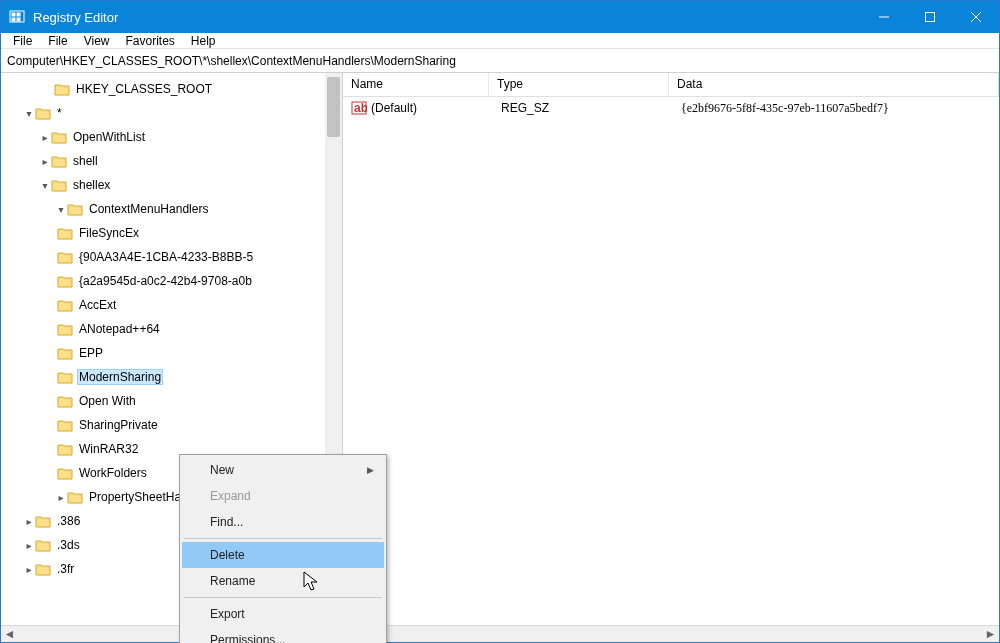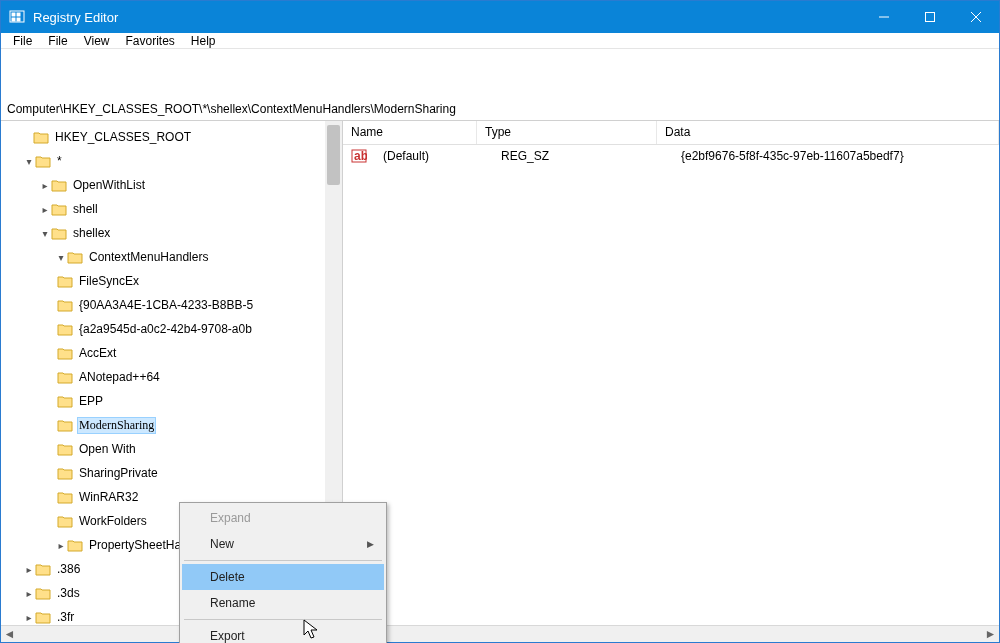--- a/index.html
+++ b/index.html
@@ -13,59 +13,59 @@
 .titlebar .title { flex: 0 0 auto; font-size: 13px; }
 .titlebar .spacer { flex: 1; }
 .titlebar .winbtn { width: 46px; height: 32px; display: flex; align-items: center; justify-content: center; }
 .titlebar svg { stroke: #fff; fill: none; }
 
 
 .menubar { height: 16px; display: flex; align-items: center; padding: 0 4px; border-bottom: 1px solid #e5e5e5; background: #fff; }
 .menubar .item { padding: 2px 8px; }
 
 
-.addressbar { height: 24px; border-bottom: 1px solid #d0d0d0; display: flex; align-items: center; padding: 0 6px; background: #fff; margin-top: 48px; }
+.addressbar { height: 24px; border-bottom: 1px solid #d0d0d0; display: flex; align-items: center; padding: 0 6px; background: #fff; }
 
 
 .body { flex: 1; display: flex; position: relative; min-height: 0; }
 .tree-pane { width: 342px; border-right: 1px solid #d0d0d0; overflow: hidden; position: relative; }
 .list-pane { flex: 1; overflow: hidden; }
 
 
 .tree { padding: 4px 0 0 0; white-space: nowrap; }
 .tree .row { display: flex; align-items: center; height: 24px; padding-right: 4px; }
 .tree .row .arrow { width: 12px; text-align: center; color: #555; font-size: 10px; display: inline-block; }
 .tree .row .folder { width: 16px; height: 14px; display: inline-block; margin-right: 4px; }
 .tree .row .lbl { padding: 1px 2px; }
-.tree .row.selected .lbl { background: #cce8ff; border: 1px solid #99d1ff; padding: 0 1px; font-family: Liberation Serif, serif; }
+.tree .row.selected .lbl { background: #cce8ff; border: 1px solid #99d1ff; padding: 0 1px; }
 .folder svg { display: block; }
 
 
-.d0 { padding-left: 20px; }
+.d0 { padding-left: 6px; margin-left: 35px; }
 .d1 { padding-left: 22px; }
 .d2 { padding-left: 38px; }
 .d3 { padding-left: 54px; }
 .d4 { padding-left: 44px; }
 
 
 .vscroll { position: absolute; right: 0; top: 0; bottom: 0; width: 17px; background: #f0f0f0; }
 .vscroll .thumb { position: absolute; left: 2px; right: 2px; top: 4px; height: 60px; background: #c2c2c2; border-radius: 2px; }
 
 
 .cols { display: flex; height: 24px; border-bottom: 1px solid #e0e0e0; }
 .cols .col { padding: 4px 8px; border-right: 1px solid #e8e8e8; }
-.col-name { width: 134px; }
+.col-name { width: 146px; }
 .col-type { width: 180px; }
 .col-data { flex: 1; }
 
 .listrow { display: flex; height: 22px; align-items: center; }
 .listrow .cell { padding: 0 8px; }
-.listrow .nm { width: 150px; display: flex; align-items: center; gap: 16px; }
+.listrow .nm { width: 150px; display: flex; align-items: center; gap: 4px; }
 .listrow .ty { width: 180px; }
-.listrow .da { flex: 1; }
+.listrow .da { flex: 1; font-family: Liberation Serif, serif; }
 
 .sz-icon { width: 16px; height: 16px; display: inline-flex; }
 
 
 .ctxmenu { position: absolute; left: 178px; top: 381px; width: 208px; background: #f0f0f0; border: 1px solid #a0a0a0; box-shadow: 2px 2px 4px rgba(0,0,0,.25); padding: 2px; z-index: 50; }
 .ctxmenu .mi { height: 26px; display: flex; align-items: center; padding: 0 28px 0 28px; position: relative; color: #222; }
 .ctxmenu .mi.disabled { color: #9a9a9a; }
 .ctxmenu .mi.hl { background: #91c9f7; }
 .ctxmenu .sep { height: 1px; background: #c8c8c8; margin: 3px 2px; }
 .ctxmenu .mi .sub { position: absolute; right: 10px; font-size: 9px; color: #555; }
@@ -349,25 +349,26 @@
               </svg>
           </span>
           <span>(Default)</span>
         </div>
         <div class="cell ty">REG_SZ</div>
         <div class="cell da">{e2bf9676-5f8f-435c-97eb-11607a5bedf7}</div>
       </div>
     </div>
 
     <div class="ctxmenu">
-      <div class="mi disabled">Expand</div>
       <div class="mi">
           <span>New</span>
           <span class="sub">▶</span>
         </div>
+      <div class="mi disabled">Expand</div>
+      <div class="mi">Find...</div>
       <div class="sep"></div>
       <div class="mi hl">Delete</div>
       <div class="mi">Rename</div>
       <div class="sep"></div>
       <div class="mi">Export</div>
       <div class="mi">Permissions...</div>
 
     </div>
 
     <div class="cursor">

